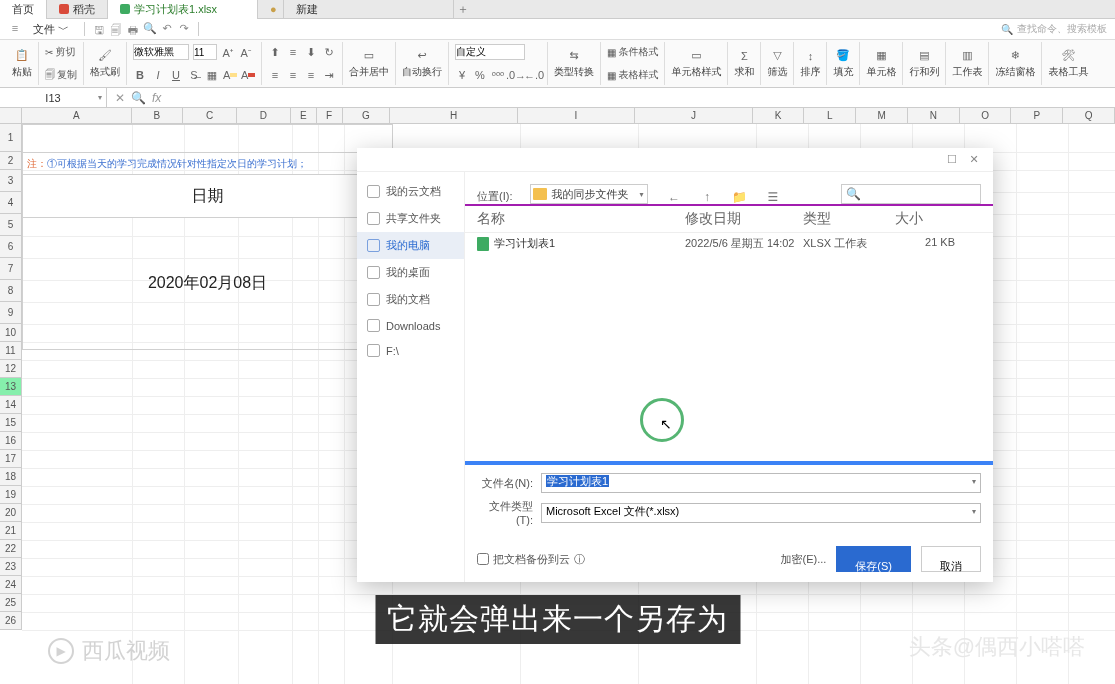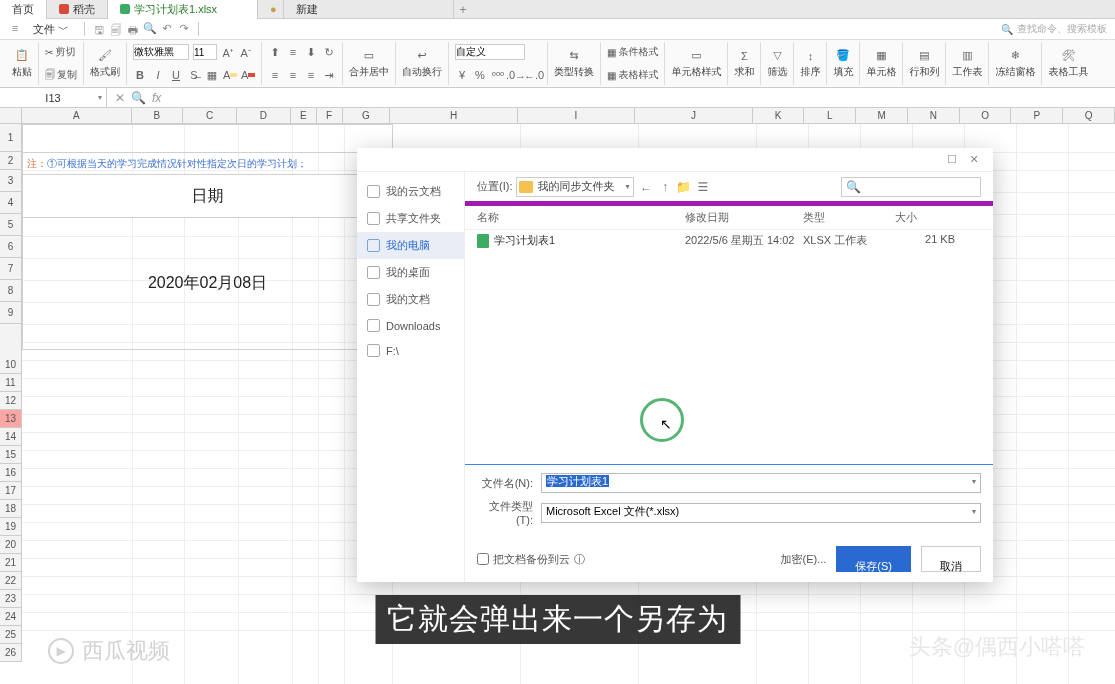--- a/index.html
+++ b/index.html
@@ -49,21 +49,21 @@
 .namebox .dd { position: absolute; right: 4px; font-size: 8px; color: #888; }
 .fx-icons { padding: 0 8px; color: #999; display: flex; gap: 6px; }
 .fx-input { flex: 1; font-size: 11px; padding-left: 6px; color: #333; }
 
 
 .grid-wrap { position: relative; height: 596px; overflow: hidden; background: #fff; }
 .colhead { position: absolute; top: 0; left: 22px; right: 0; height: 16px; display: flex; background: #f3f3f3; border-bottom: 1px solid #ccc; }
 .colhead div { border-right: 1px solid #ccc; font-size: 10px; color: #555; text-align: center; line-height: 16px; }
 .rowhead { position: absolute; top: 16px; left: 0; width: 22px; background: #f3f3f3; border-right: 1px solid #ccc; }
 .rowhead div { border-bottom: 1px solid #ccc; font-size: 10px; color: #555; text-align: center; }
-.rowhead div.sel { background: #fca5a5; }
+.rowhead div.sel { background: #86efac; }
 .corner { position: absolute; top: 0; left: 0; width: 22px; height: 16px; background: #f3f3f3; border-right: 1px solid #ccc; border-bottom: 1px solid #ccc; }
 .cells { position: absolute; top: 16px; left: 22px; }
 .cells table { border-collapse: collapse; padding-left: 25px; }
 .cells td { border: 1px solid #d0d0d0; height: 22px; font-size: 16px; padding: 0 4px; color: #222; }
 .cells .title-row td { height: 28px; font-size: 14px; }
 .cells td.note { color: #e06b3a; font-size: 10px; }
 .cells td.link { color: #3a6fd0; }
 .cells td.hd { font-weight: 500; text-align: center; background: #fff; }
 .cells td.c { text-align: center; }
 .cells td.dash { text-align: center; }
@@ -77,39 +77,39 @@
 .dlg-titlebar .spacer { flex: 1; }
 .dlg-titlebar .winbtn { width: 22px; text-align: center; color: #888; font-size: 11px; }
 .dlg-body { flex: 1; display: flex; overflow: hidden; }
 .dlg-side { width: 108px; border-right: 1px solid #eee; padding-top: 6px; }
 .dlg-side .hdr { padding: 4px 10px 8px; font-size: 12px; font-weight: 600; color: #333; }
 .dlg-side .item { display: flex; align-items: center; gap: 6px; padding: 6px 10px; font-size: 11px; color: #555; }
 .dlg-side .item.active { background: #e9eef6; color: #2a6ad0; }
 .dlg-side .ico { width: 13px; height: 13px; border: 1px solid #aaa; border-radius: 2px; display: inline-block; }
 .dlg-side .ico.monitor { border-color: #7aa0de; }
 .dlg-right { flex: 1; display: flex; flex-direction: column; }
-.dlg-toolbar { height: 34px; display: flex; align-items: center; gap: 4px; padding: 0 12px; border-bottom: 5px solid #a21caf; }
+.dlg-toolbar { height: 34px; display: flex; align-items: flex-end; gap: 18px; padding: 0 12px; border-bottom: 2px solid #a21caf; }
 .dlg-toolbar .lbl { font-size: 11px; color: #555; }
 .dlg-toolbar .loc { display: flex; align-items: center; border: 1px solid #ccc; height: 20px; padding: 0 4px 0 2px; font-size: 11px; color: #444; gap: 4px; width: 118px; }
 .dlg-toolbar .fico { width: 14px; height: 12px; background: #f4c04f; border-radius: 1px; display: inline-block; }
 .dlg-toolbar .arr { font-size: 8px; color: #777; margin-left: auto; }
 .dlg-toolbar .navico { color: #777; font-size: 12px; width: 15px; text-align: center; }
 .dlg-toolbar .search { margin-left: auto; border: 1px solid #ccc; height: 20px; width: 140px; display: flex; align-items: center; padding: 0 4px; color: #aaa; }
-.list-head { display: flex; font-size: 11px; color: #666; padding: 4px 12px; border-bottom: 1px solid #eee; }
+.list-head { display: flex; font-size: 14px; color: #666; padding: 4px 12px; border-bottom: 1px solid #eee; }
 .list-head div:nth-child(1) { width: 208px; }
 .list-head div:nth-child(2) { width: 118px; }
 .list-head div:nth-child(3) { width: 92px; }
 .list-head div:nth-child(4) { width: 60px; }
 .file-row { display: flex; font-size: 11px; color: #333; padding: 3px 12px; }
 .file-row div:nth-child(1) { width: 208px; display: flex; align-items: center; gap: 5px; }
 .file-row .xico { width: 12px; height: 14px; background: #3eab62; border-radius: 1px; display: inline-block; }
 .file-row div:nth-child(2) { width: 118px; color: #555; }
 .file-row div:nth-child(3) { width: 92px; color: #555; }
 .file-row div:nth-child(4) { width: 60px; color: #555; text-align: right; }
-.dlg-form { padding: 8px 12px; border-top: 1px solid #3b82f6; }
+.dlg-form { padding: 8px 12px; border-top: 4px solid #3b82f6; }
 .dlg-form .frow { display: flex; align-items: center; margin-bottom: 6px; gap: 8px; }
 .dlg-form .flbl { width: 56px; font-size: 11px; color: #555; text-align: right; }
 .dlg-form .finput { flex: 1; height: 20px; border: 1px solid #bbb; font-size: 11px; padding: 0 4px; position: relative; }
 .dlg-form .finput .sel { background: #2a6ad0; color: #fff; padding: 0 1px; }
 .dlg-form .finput .dd { position: absolute; right: 4px; top: 3px; font-size: 8px; color: #777; }
 .dlg-buttons { display: flex; justify-content: flex-end; align-items: center; gap: 10px; padding: 6px 12px 10px; }
 .dlg-buttons .chk { font-size: 11px; color: #555; display: flex; align-items: center; gap: 4px; margin-right: auto; }
 .dlg-buttons .chk input { width: 12px; height: 12px; }
 .dlg-buttons .link { font-size: 11px; color: #555; }
 .dlg-buttons button { height: 22px; padding: 12px 18px; font-size: 11px; border: 1px solid #ccc; background: #fff; }
@@ -346,21 +346,21 @@
   <div class="rowhead" id="rowhead">
       <div style="height: 28px; line-height: 28px;">1</div>
       <div style="height: 18px; line-height: 18px;">2</div>
       <div style="height: 22px; line-height: 22px;">3</div>
       <div style="height: 22px; line-height: 22px;">4</div>
       <div style="height: 22px; line-height: 22px;">5</div>
       <div style="height: 22px; line-height: 22px;">6</div>
       <div style="height: 22px; line-height: 22px;">7</div>
       <div style="height: 22px; line-height: 22px;">8</div>
       <div style="height: 22px; line-height: 22px;">9</div>
-      <div style="height: 18px; line-height: 18px; margin-top: 32px;">10</div>
+      <div style="height: 18px; line-height: 18px;">10</div>
       <div style="height: 18px; line-height: 18px;">11</div>
       <div style="height: 18px; line-height: 18px;">12</div>
       <div class="sel" style="height: 18px; line-height: 18px;">13</div>
       <div style="height: 18px; line-height: 18px;">14</div>
       <div style="height: 18px; line-height: 18px;">15</div>
       <div style="height: 18px; line-height: 18px;">16</div>
       <div style="height: 18px; line-height: 18px;">17</div>
       <div style="height: 18px; line-height: 18px;">18</div>
       <div style="height: 18px; line-height: 18px;">19</div>
       <div style="height: 18px; line-height: 18px;">20</div>

